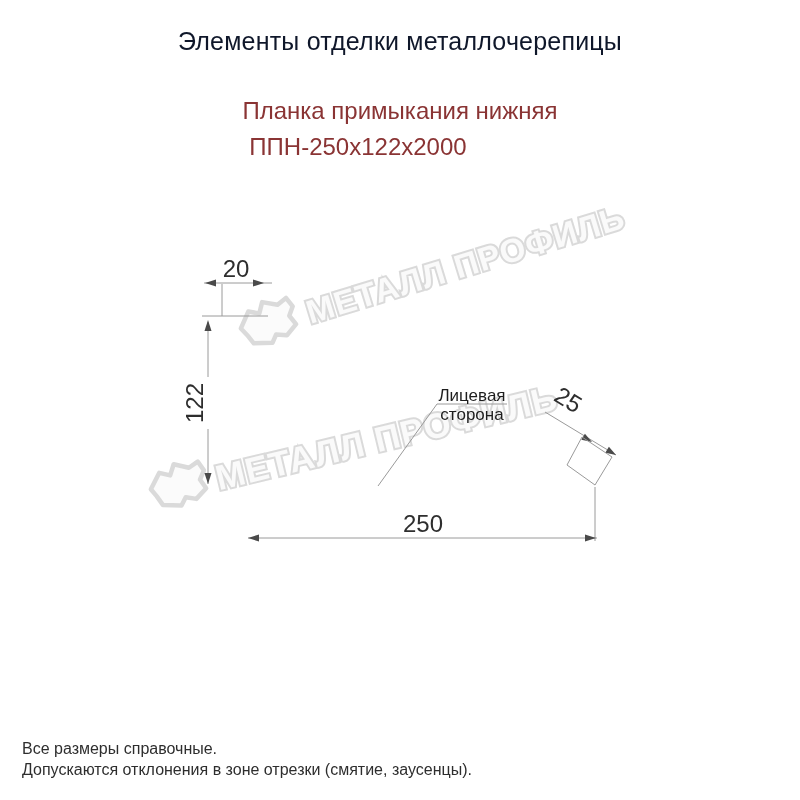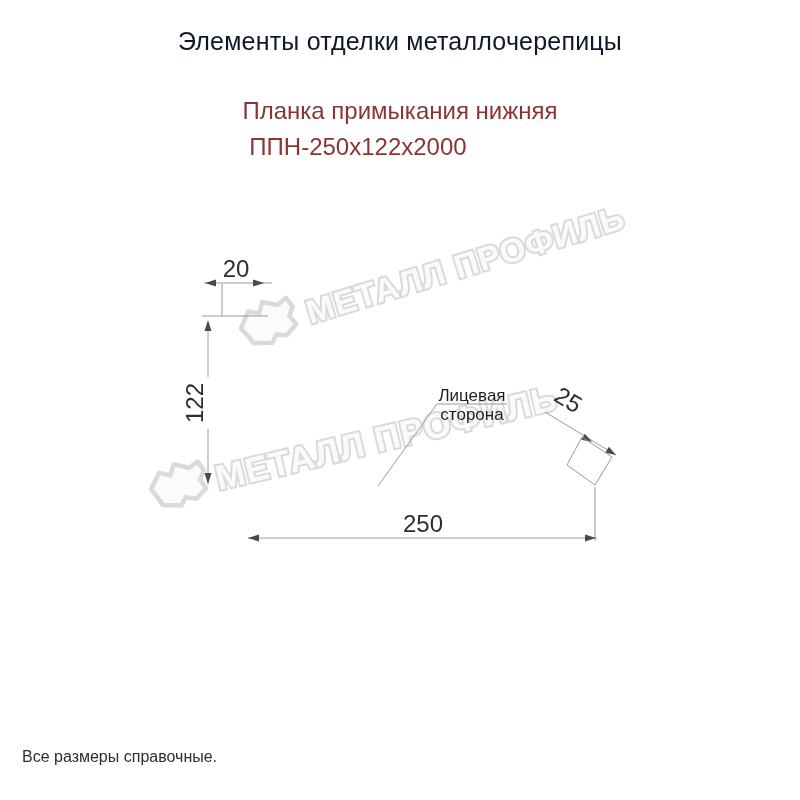--- a/index.html
+++ b/index.html
@@ -5,21 +5,21 @@
   html,body{margin:0;padding:0;background:#ffffff;}
   body{width:800px;height:800px;position:relative;overflow:hidden;
        font-family:"Liberation Sans", sans-serif;}
   .abs{position:absolute;}
   .title{top:27px;left:0;width:800px;text-align:center;
          font-size:25px;color:#0f172a;letter-spacing:0.2px;}
   .sub1{top:97px;left:0;width:800px;text-align:center;
         font-size:24px;color:#8a3434;}
   .sub2{top:133px;left:0;width:716px;text-align:center;
         font-size:24px;color:#8a3434;}
-  .footer{left:22px;top:738px;font-size:16px;color:#2e2e2e;line-height:21px;margin-top:8px;}
+  .footer{left:22px;top:738px;font-size:16px;color:#2e2e2e;line-height:21px;}
   svg{position:absolute;top:0;left:0;}
   .dimtxt{font-size:24px;fill:#2e2e2e;}
   .lbltxt{font-size:17px;fill:#1e1e1e;}
   .wmtxt{font-size:33px;font-weight:bold;letter-spacing:1px;
          fill:#fafafa;stroke:#dadada;stroke-width:4px;paint-order:stroke;}
   .wmtxt2{font-size:35px;}
   .wmlogo{fill:#fbfbfb;stroke:#dadada;stroke-width:4.5;stroke-linejoin:round;}
   .dline{stroke:#9a9a9a;stroke-width:1;fill:none;}
   .arr{fill:#4a4a4a;stroke:none;}
 </style>
@@ -79,13 +79,14 @@
     <line class="dline" x1="248" y1="538" x2="597" y2="538"></line>
     <polygon class="arr" points="248,538 259,534.5 259,541.5"></polygon>
     <polygon class="arr" points="596,538 585,534.5 585,541.5"></polygon>
     <text class="dimtxt" x="423" y="532" text-anchor="middle">250</text>
   </g>
 
 </svg>
 
 <div class="abs footer">
   <div>Все размеры справочные.</div>
+  <div>Допускаются отклонения в зоне отрезки (смятие, заусенцы).</div>
 </div>
 
 </body></html>

